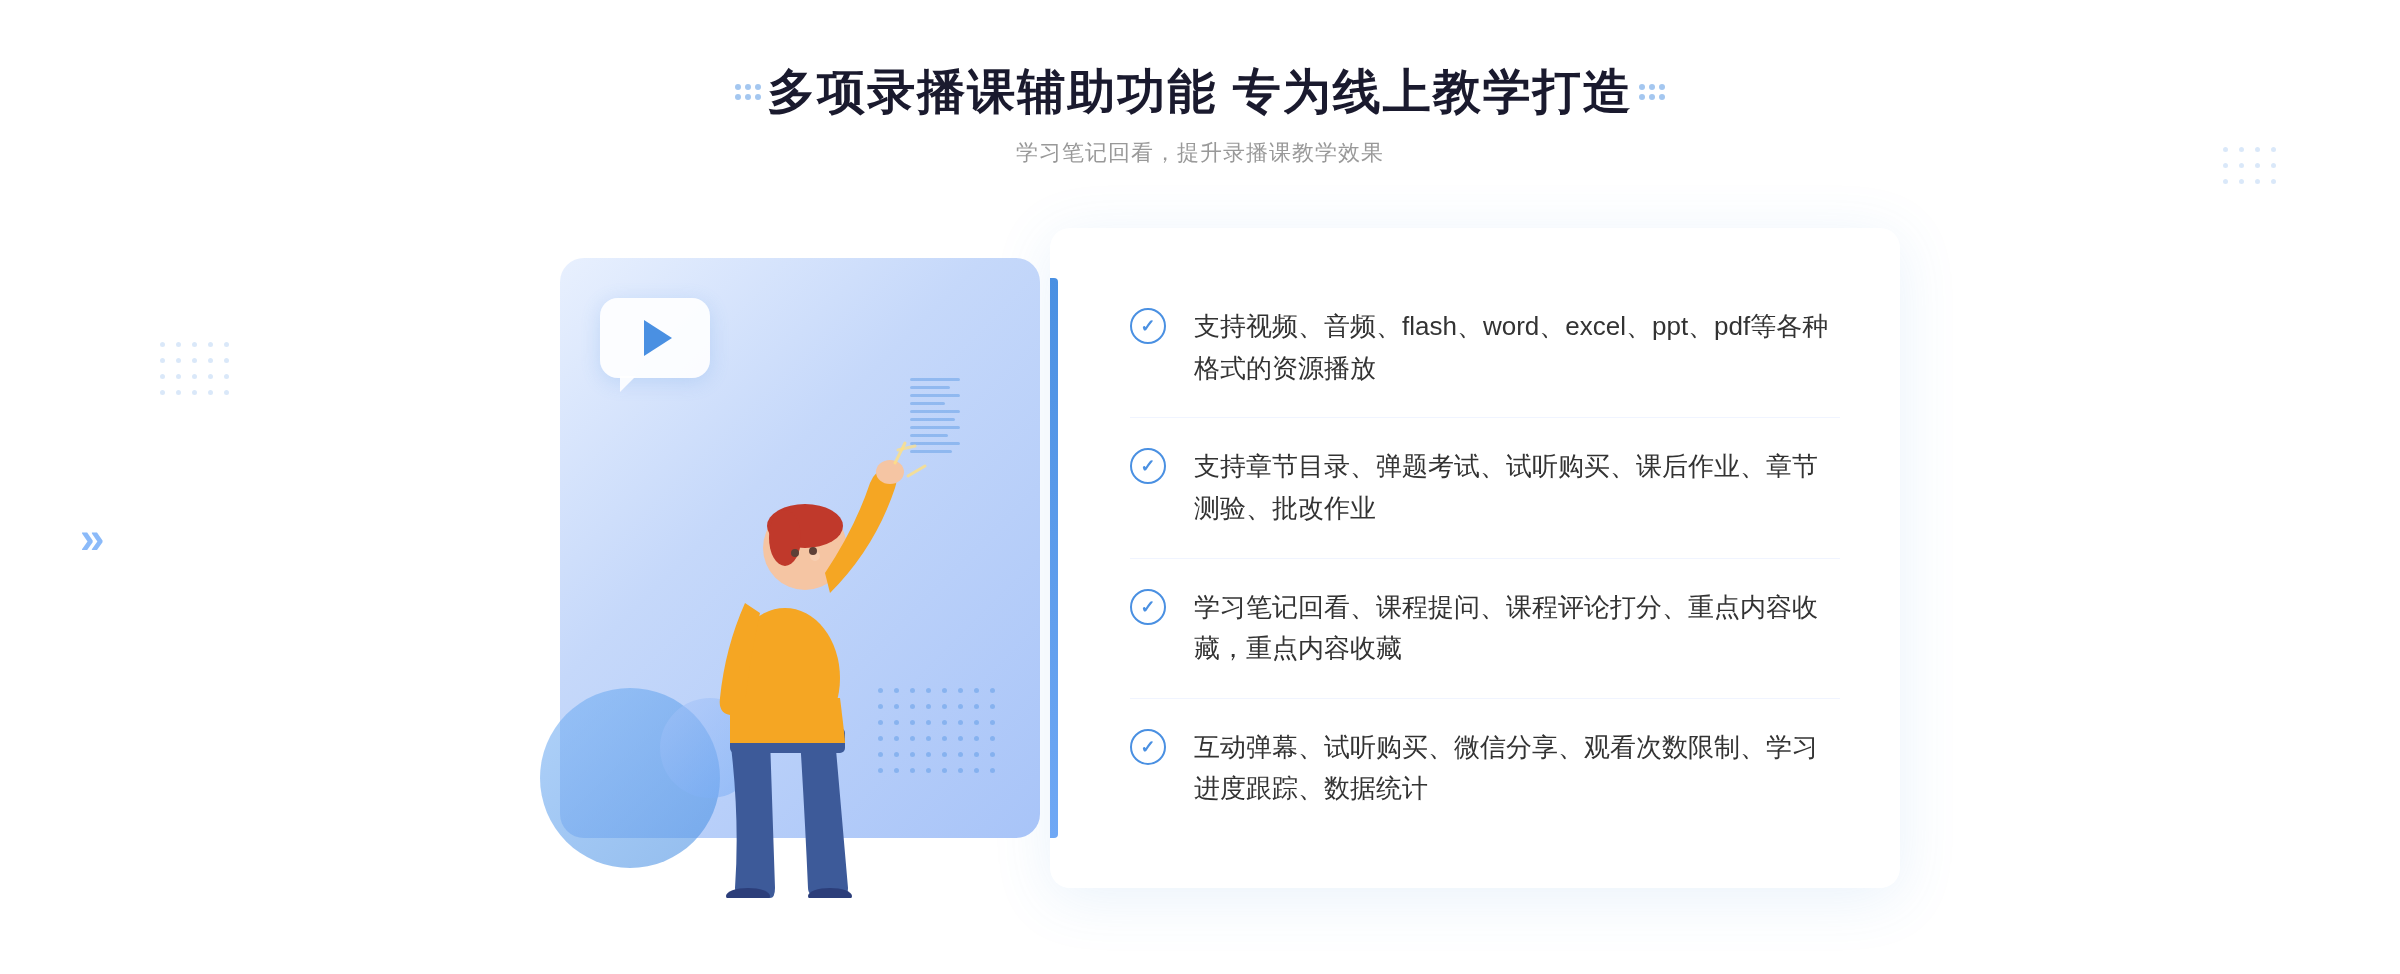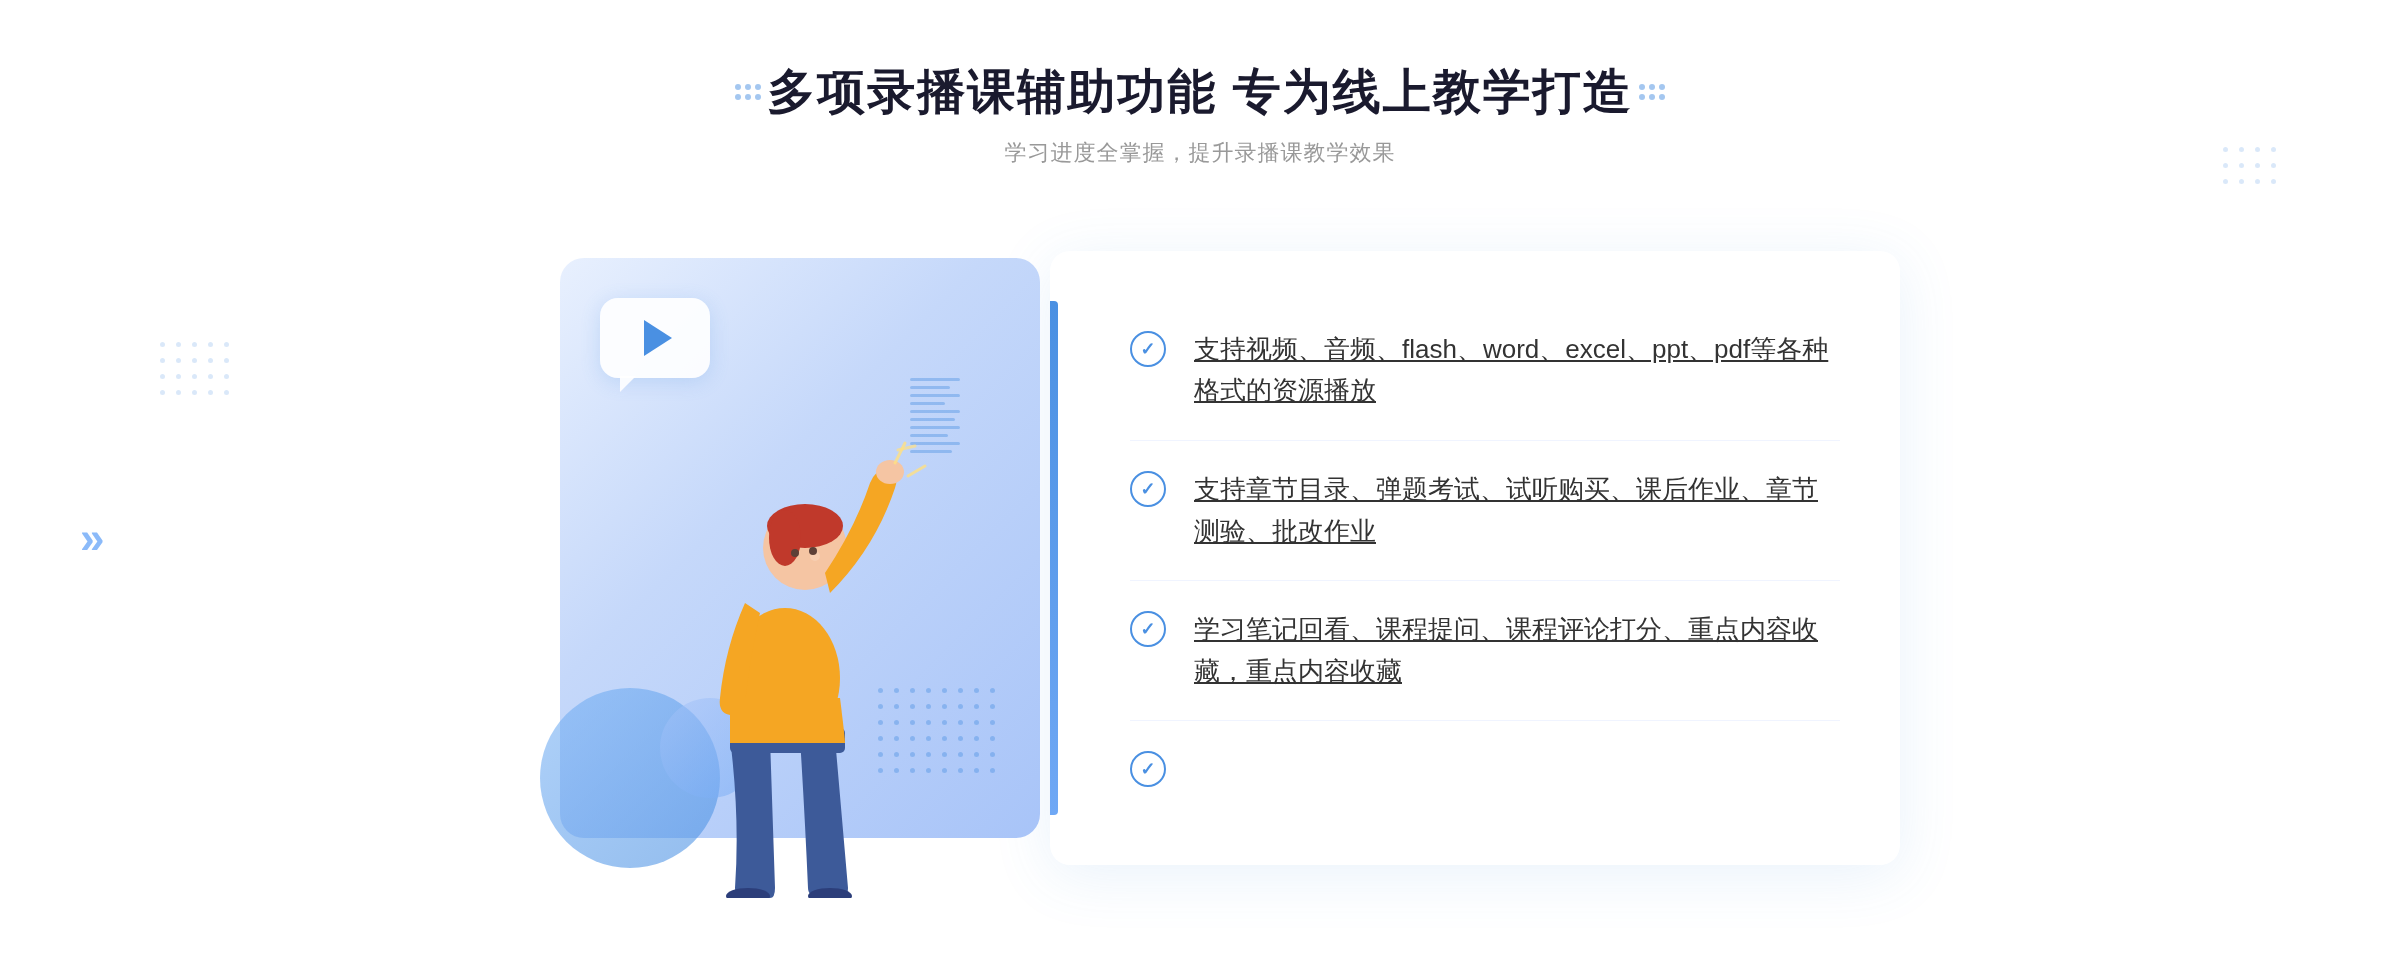--- a/index.html
+++ b/index.html
@@ -289,21 +289,20 @@
       font-size: 18px;
       font-weight: bold;
       line-height: 1;
     }
 
     .feature-text {
       font-size: 26px;
       color: #333333;
       line-height: 1.6;
       font-weight: 400;
-      text-decoration: underline;
     }
 
     .outer-wrapper {
       position: relative;
       width: 2400px;
       display: flex;
       flex-direction: column;
       align-items: center;
     }
 
@@ -413,21 +412,21 @@
           <div class="dot-grid">
             <span></span>
               <span></span>
               <span></span>
             <span></span>
               <span></span>
               <span></span>
           </div>
         </div>
       </div>
-      <p class="subtitle">学习进度全掌握，提升录播课教学效果</p>
+      <p class="subtitle">学习笔记回看，提升录播课教学效果</p>
     </div>
 
     <div class="content-section">
 
       <div class="illustration-wrapper">
         <div class="illus-bg-card">
 
           <div class="stripe-decoration">
             <span></span>
               <span></span>
@@ -565,19 +564,20 @@
                 </div>
               </div>
               <span class="feature-text">学习笔记回看、课程提问、课程评论打分、重点内容收藏，重点内容收藏</span>
             </div>
             <div class="feature-item">
               <div class="check-icon">
                 <div class="check-circle">
                   <span class="check-mark">✓</span>
                 </div>
               </div>
+              <span class="feature-text">互动弹幕、试听购买、微信分享、观看次数限制、学习进度跟踪、数据统计</span>
             </div>
           </div>
       </div>
 
     </div>
   </div>
 </div>
 
 </body></html>

